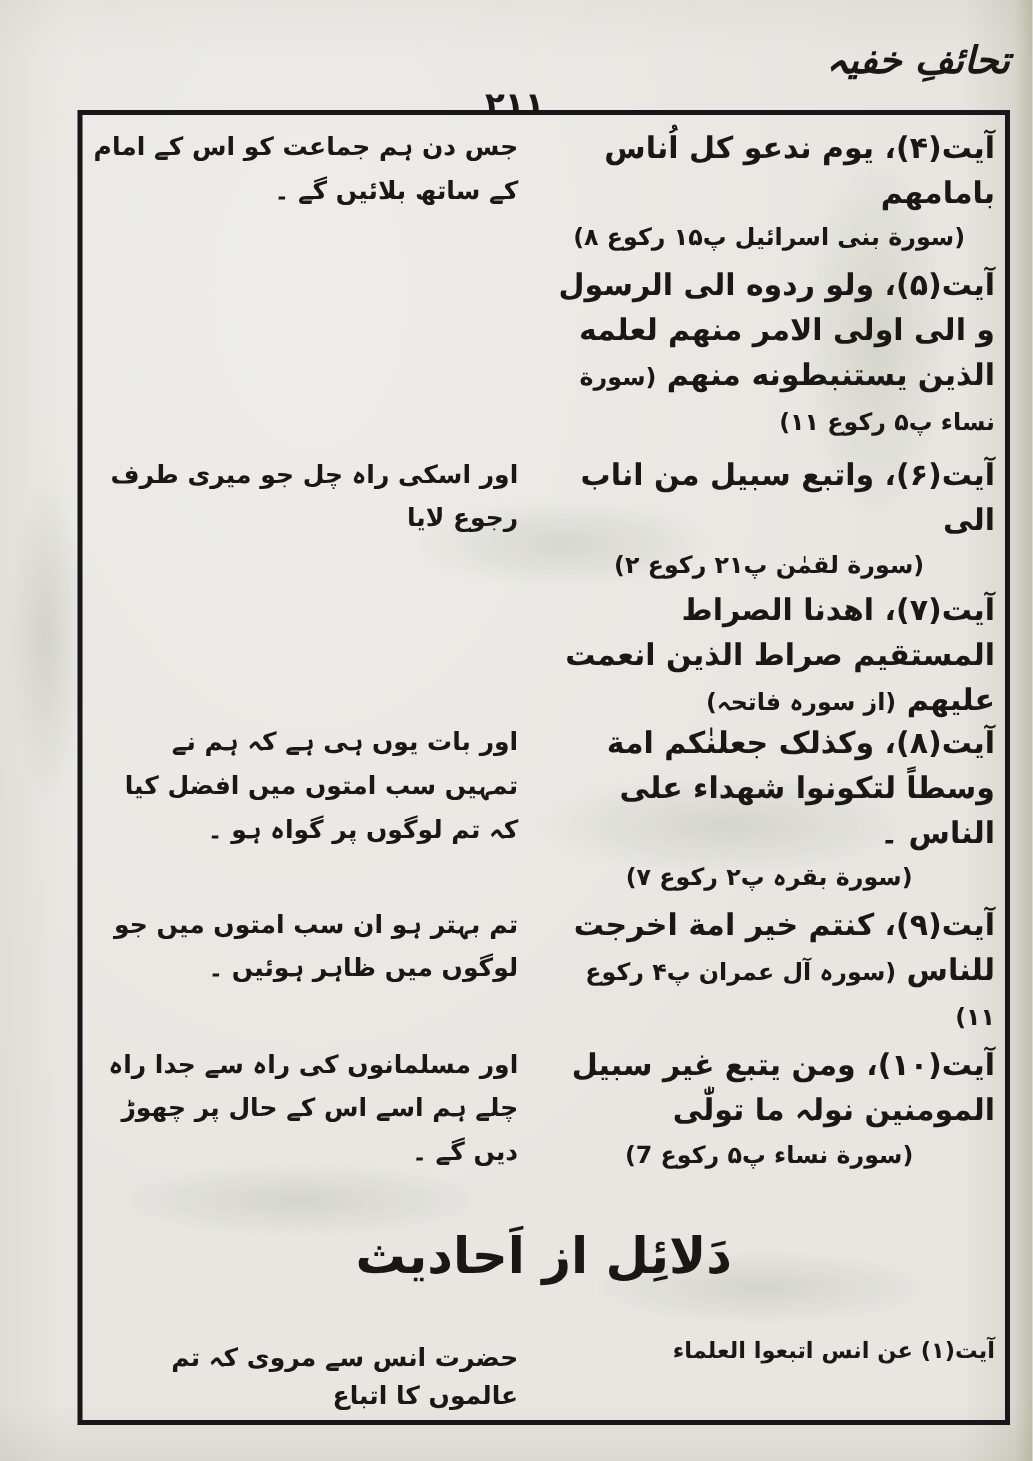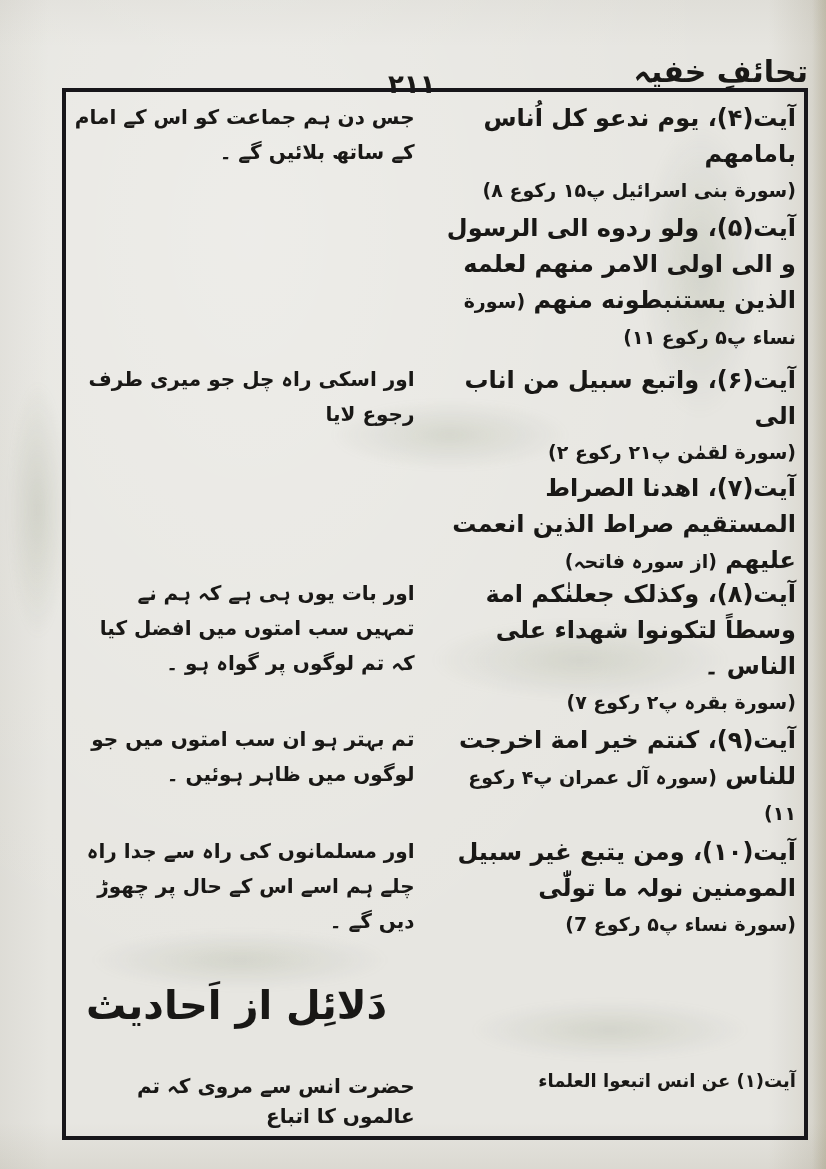--- a/index.html
+++ b/index.html
@@ -32,23 +32,22 @@
   .b1{left:8px;top:380px;width:60px;height:260px;}
   .b2{left:330px;top:400px;width:240px;height:70px;}
   .b3{left:430px;top:620px;width:300px;height:80px;}
   .b4{left:90px;top:930px;width:300px;height:60px;}
   .b5{left:470px;top:1000px;width:280px;height:60px;}
   .b6{left:640px;top:120px;width:120px;height:300px;}
 
   .header{position:absolute;top:22px;left:0;width:100%;height:60px;}
   .book-title{
     position:absolute;top:8px;right:18px;
-    font-size:30px;font-weight:bold;
+    font-size:30px;font-weight:bold;font-style:italic;
     letter-spacing:-1px;
-    margin-top:24px;
   }
   .page-number{
     position:absolute;top:23px;left:388px;
     font-size:26px;font-weight:bold;direction:rtl;margin-top:24px;
   }
 
   .frame{
     position:absolute;left:62px;top:88px;width:746px;height:1052px;
     border:4px solid #17161a;
     box-sizing:border-box;
@@ -57,29 +56,28 @@
   .row{position:absolute;right:0;width:100%;display:flex;direction:rtl;box-sizing:border-box;padding:0 8px;}
   .cell-arabic{
     width:52%;box-sizing:border-box;padding-left:14px;
     font-size:24px;font-weight:bold;line-height:1.5;text-align:right;direction:rtl;
   }
   .cell-urdu{
     width:48%;box-sizing:border-box;padding-right:6px;
     font-size:20px;font-weight:bold;line-height:1.75;direction:rtl;
   }
   .src{font-size:19px;}
-  .src.block{display:block;margin-top:4px;}
+  .src.block{display:block;text-align:center;margin-top:4px;}
   .r1{top:8px;}   .r2{top:118px;} .r3{top:270px;} .r4{top:378px;}
   .r5{top:484px;} .r6{top:630px;} .r7{top:742px;}
 
   .section-heading{
     position:absolute;top:890px;left:0;width:100%;
-    text-align:left;font-size:40px;font-weight:bold;
+    text-align:center;font-size:40px;font-weight:bold;
     letter-spacing:-1px;
-    margin-left:20px;
   }
   .hadith-row{top:975px;align-items:flex-start;}
   .hadith-row .cell-arabic{font-size:18px;}
   .hadith-row .cell-urdu{font-size:20px;line-height:1.5;padding-top:4px;}
 </style>
 </head>
 <body>
 
 <div class="paper-tone"></div>
 <div class="page-edge-strip"></div>

